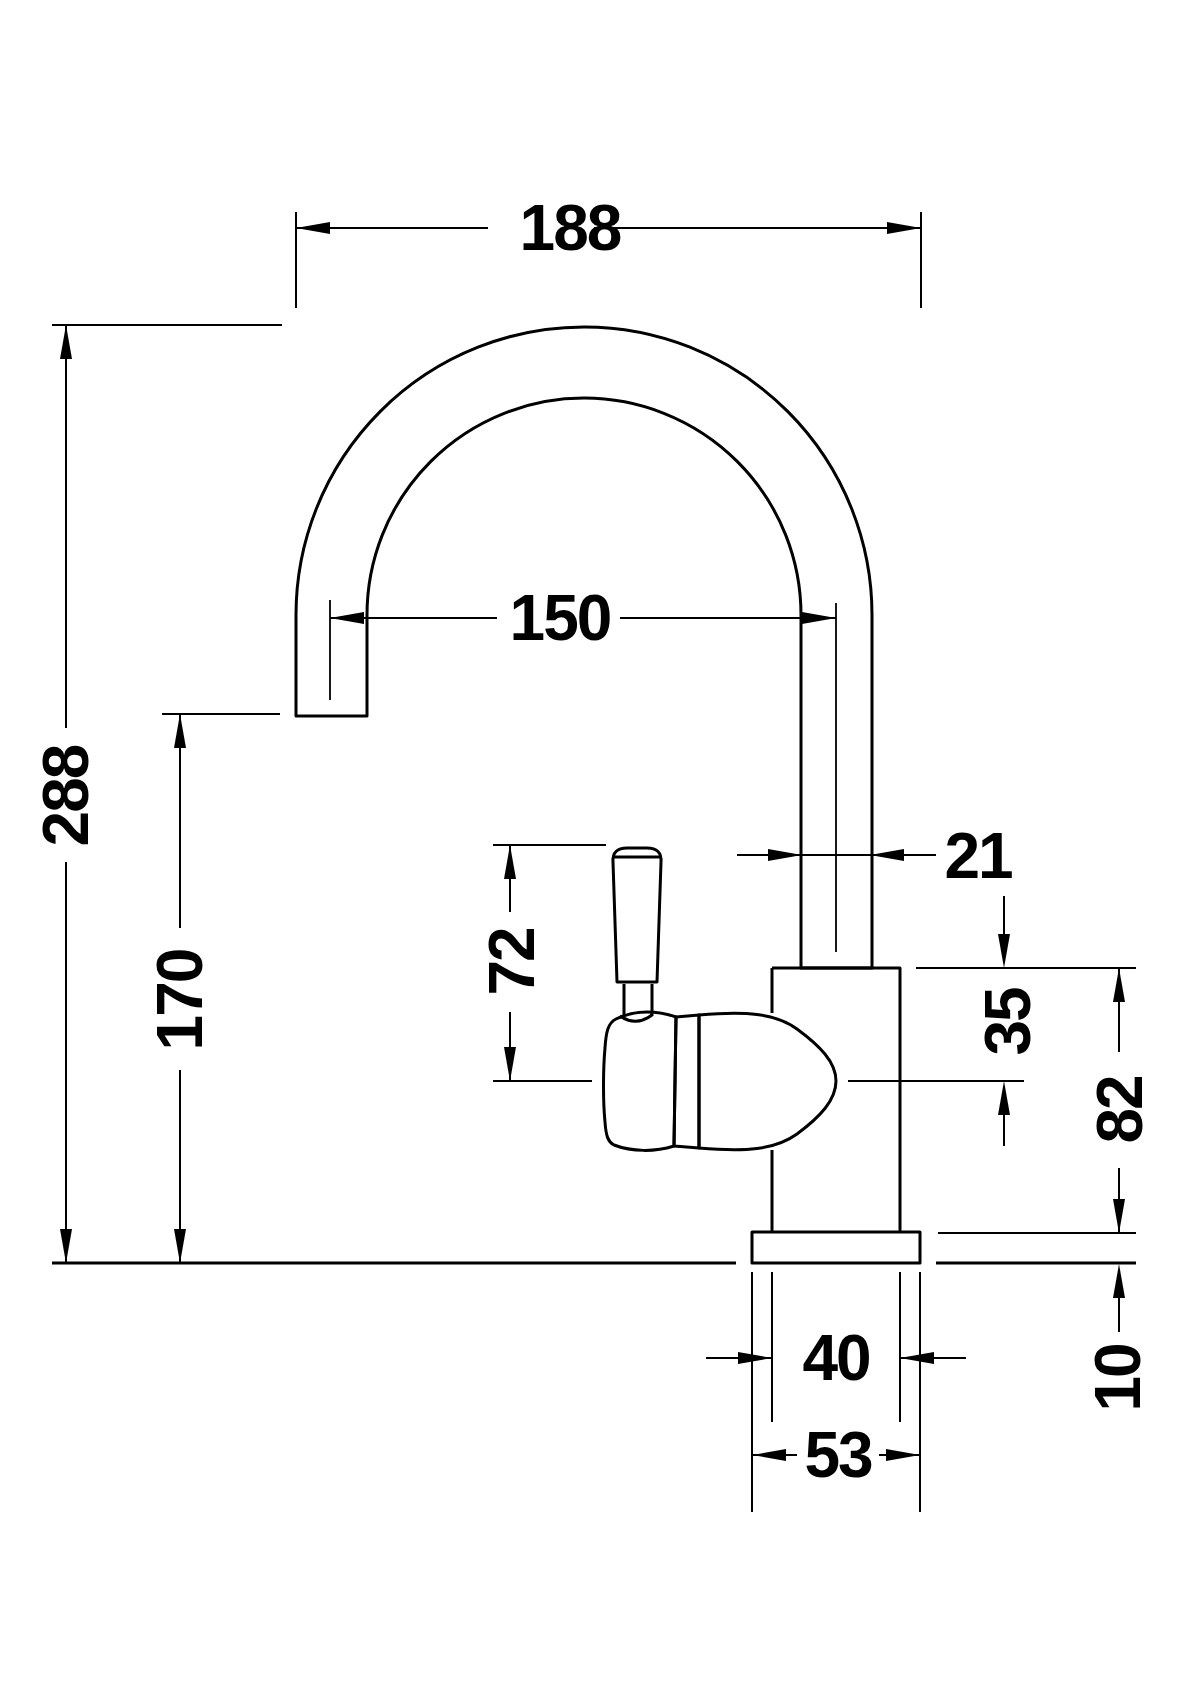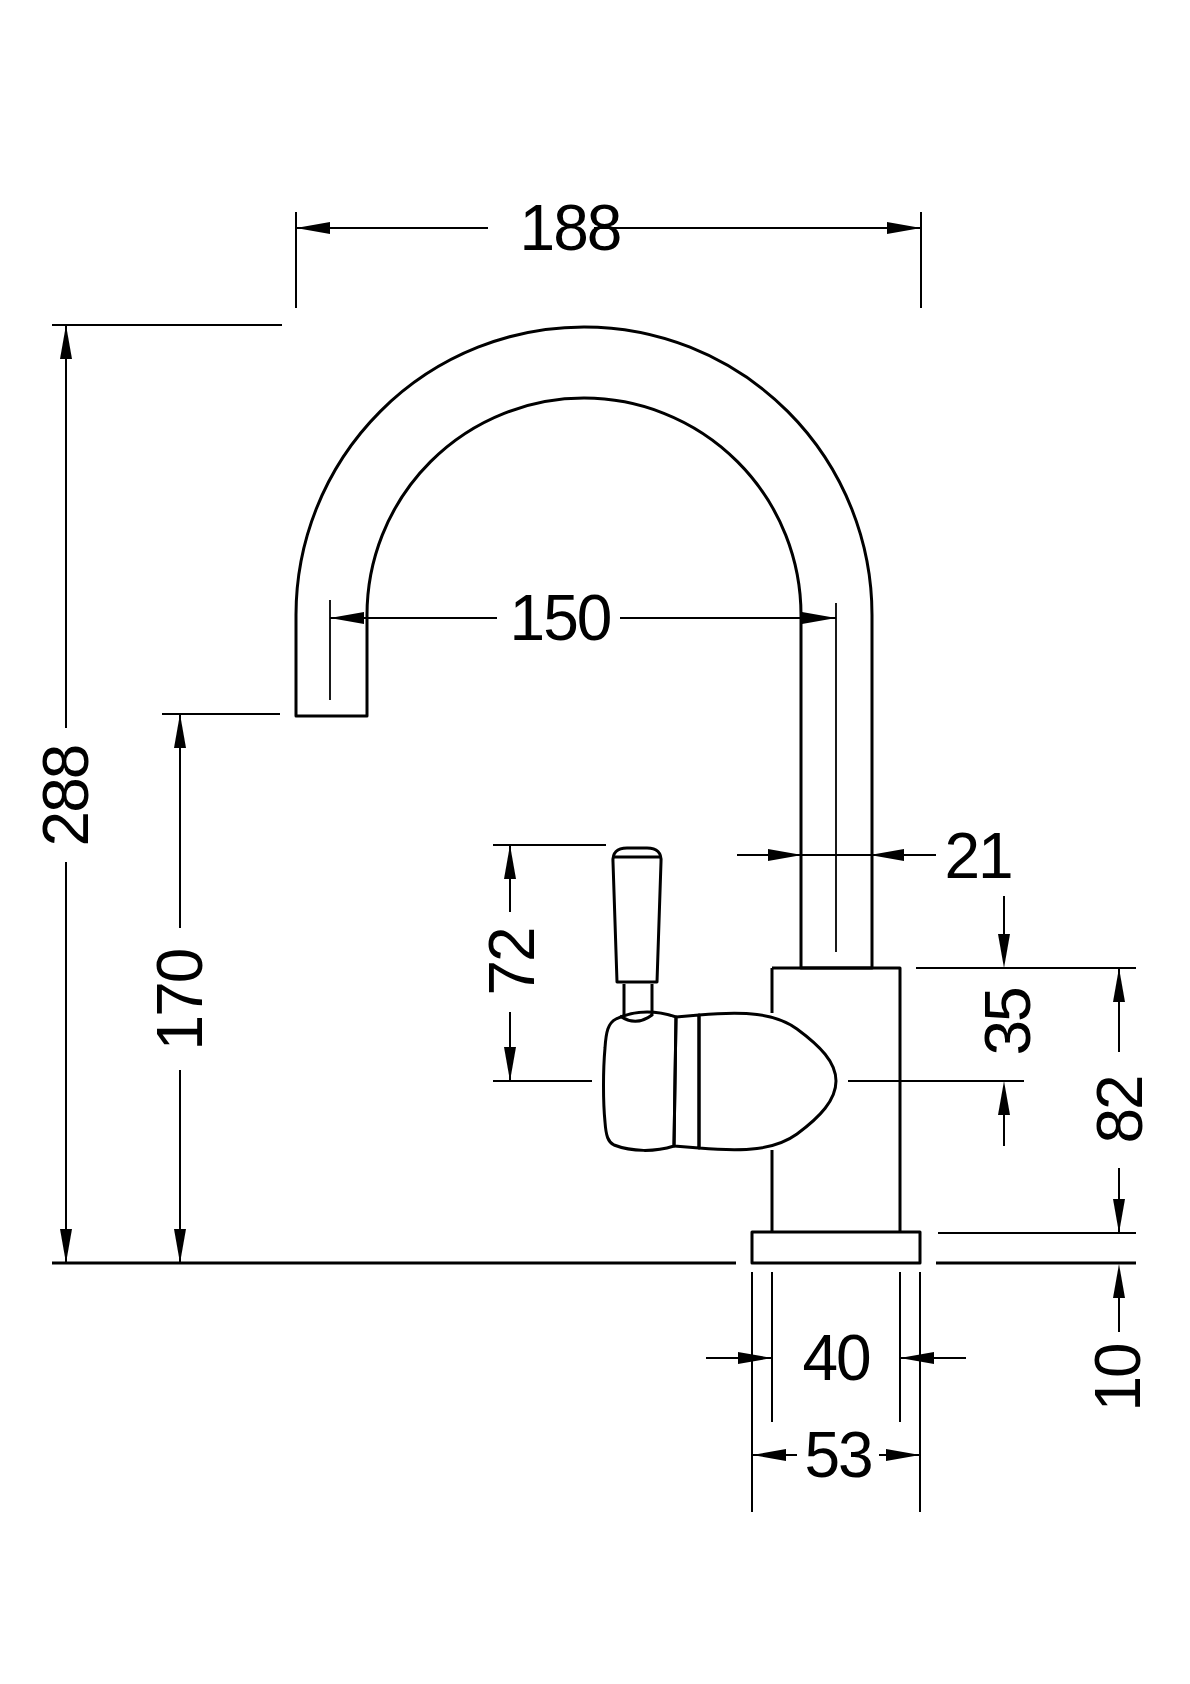--- a/index.html
+++ b/index.html
@@ -9,20 +9,21 @@
     width: 1190px;
     height: 1684px;
     font-family: "Liberation Sans", sans-serif;
   }
   .canvas {
     position: relative;
     width: 1190px;
     height: 1684px;
     background: #ffffff;
     overflow: hidden;
+    font-weight: bold;
   }
   svg { display: block; }
   .obj {
     fill: none;
     stroke: #000000;
     stroke-width: 3;
     stroke-linejoin: round;
   }
   .dim {
     fill: none;

